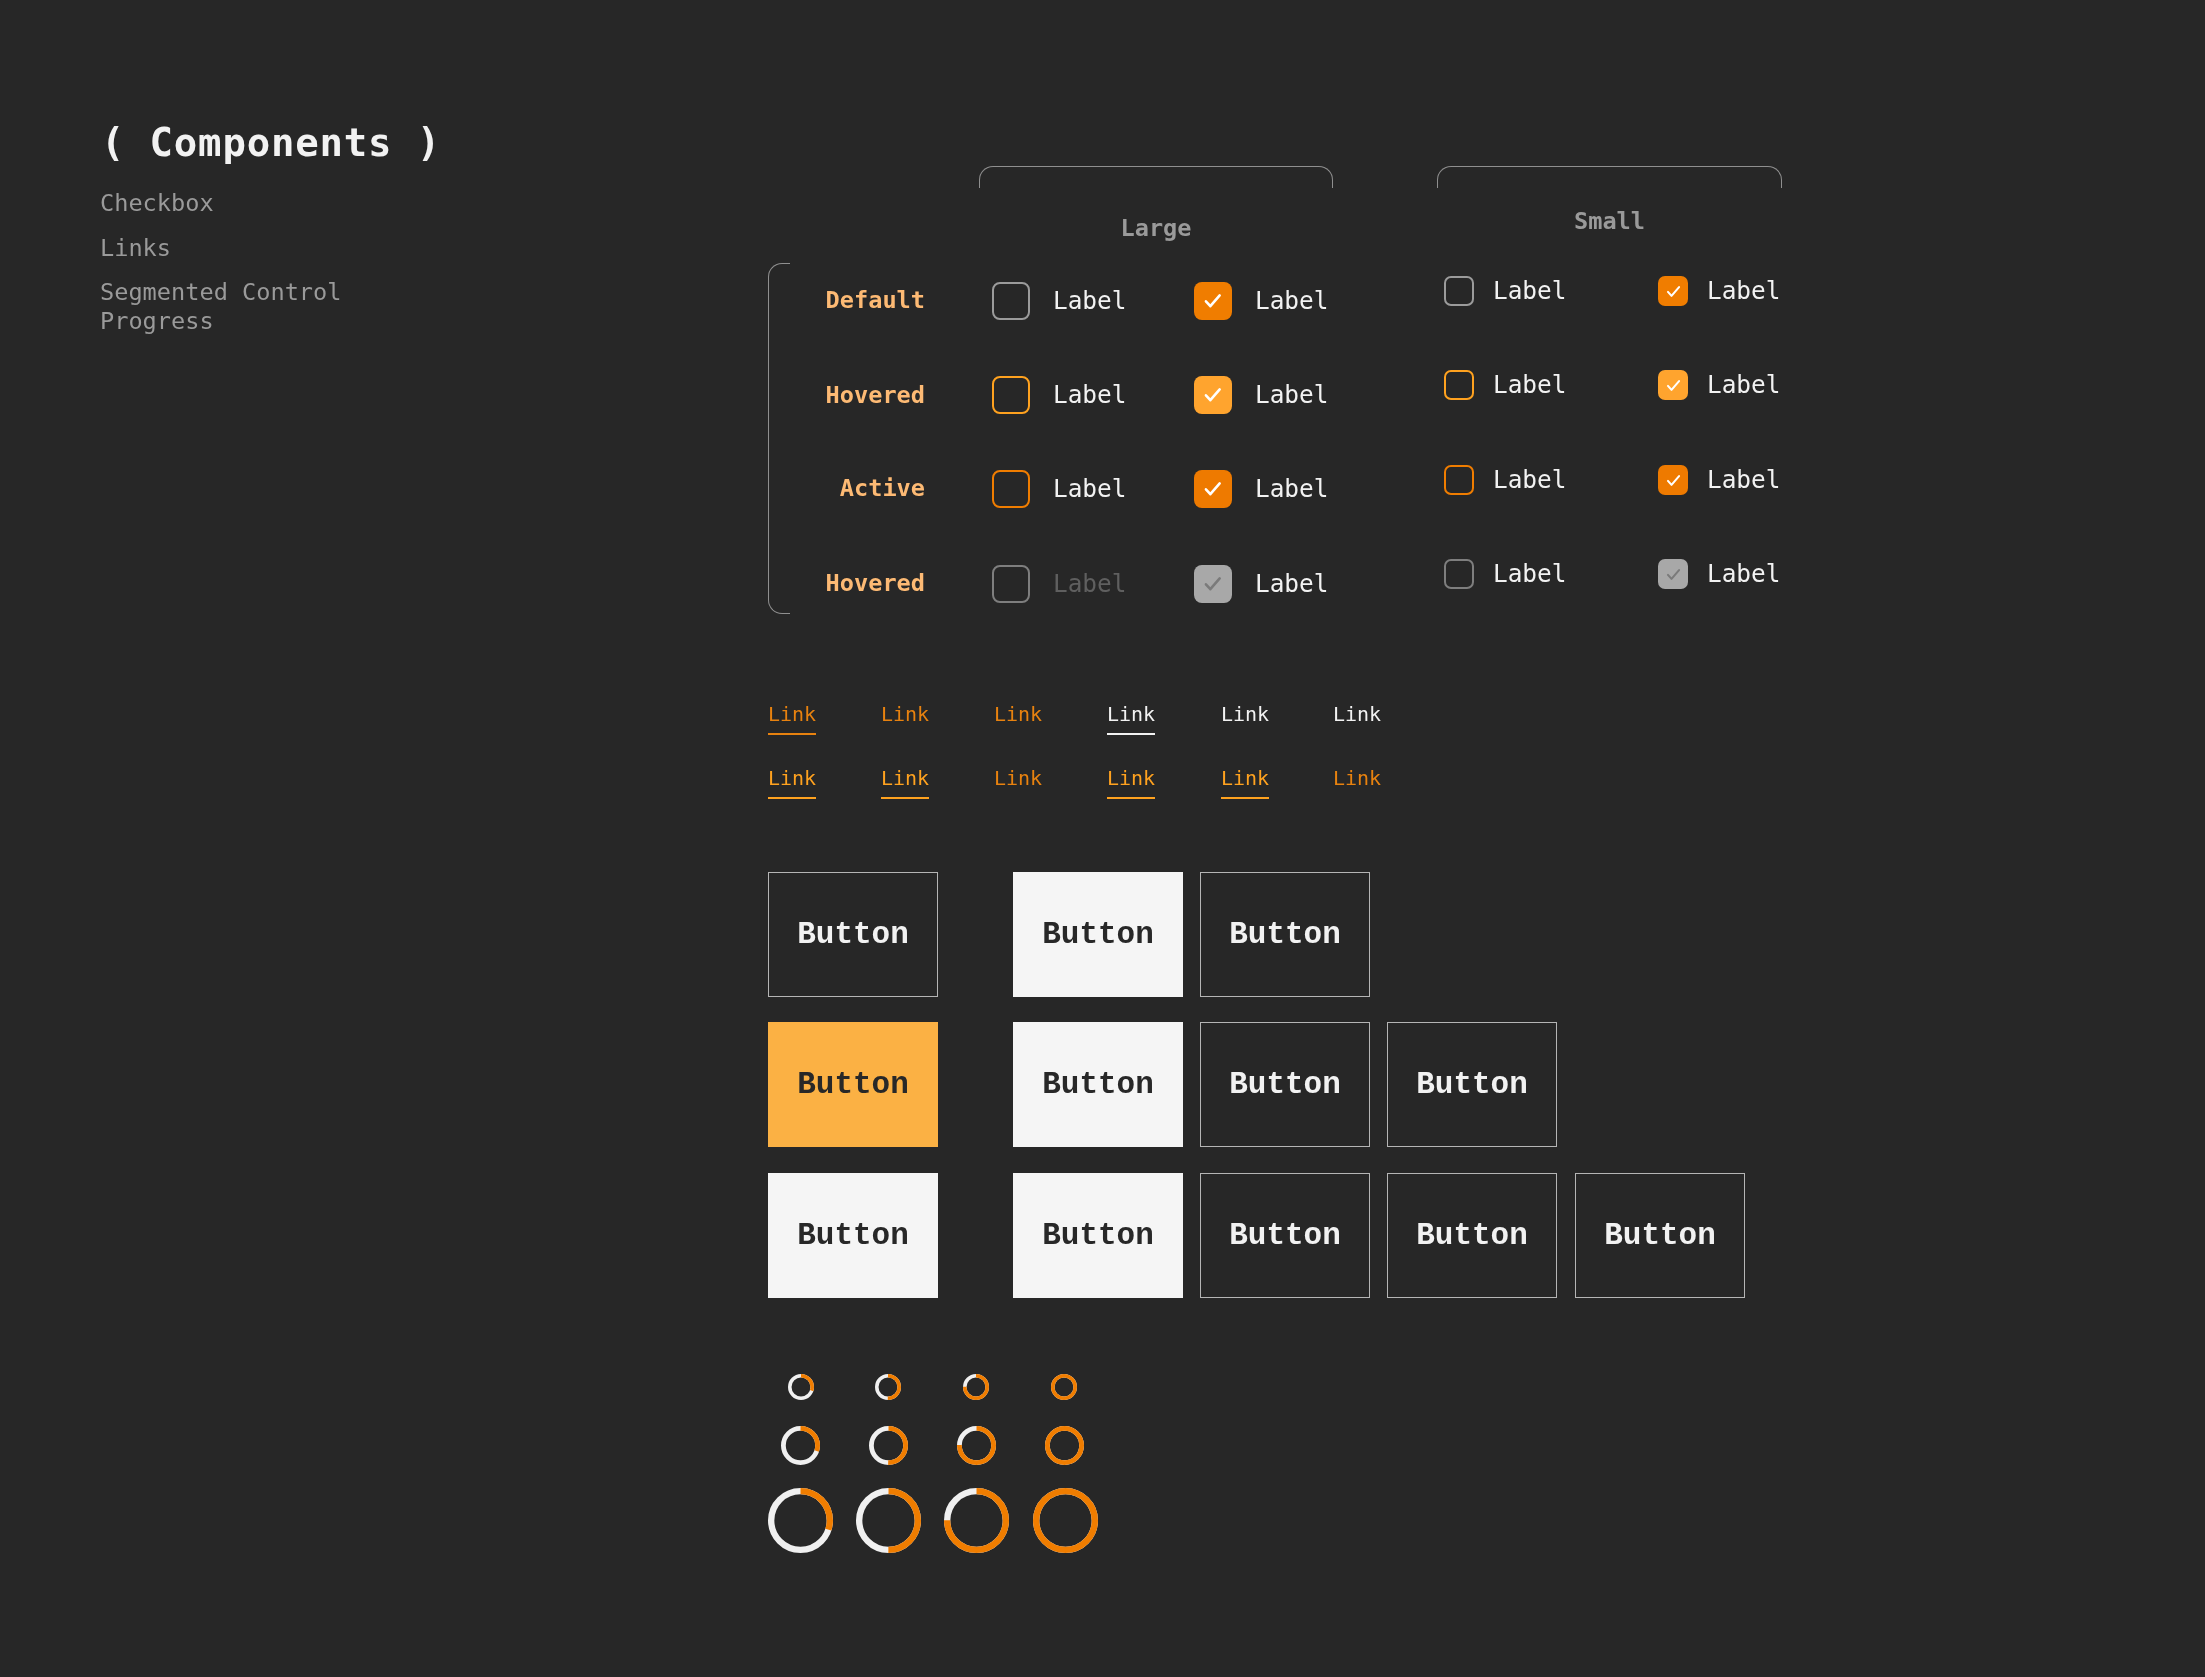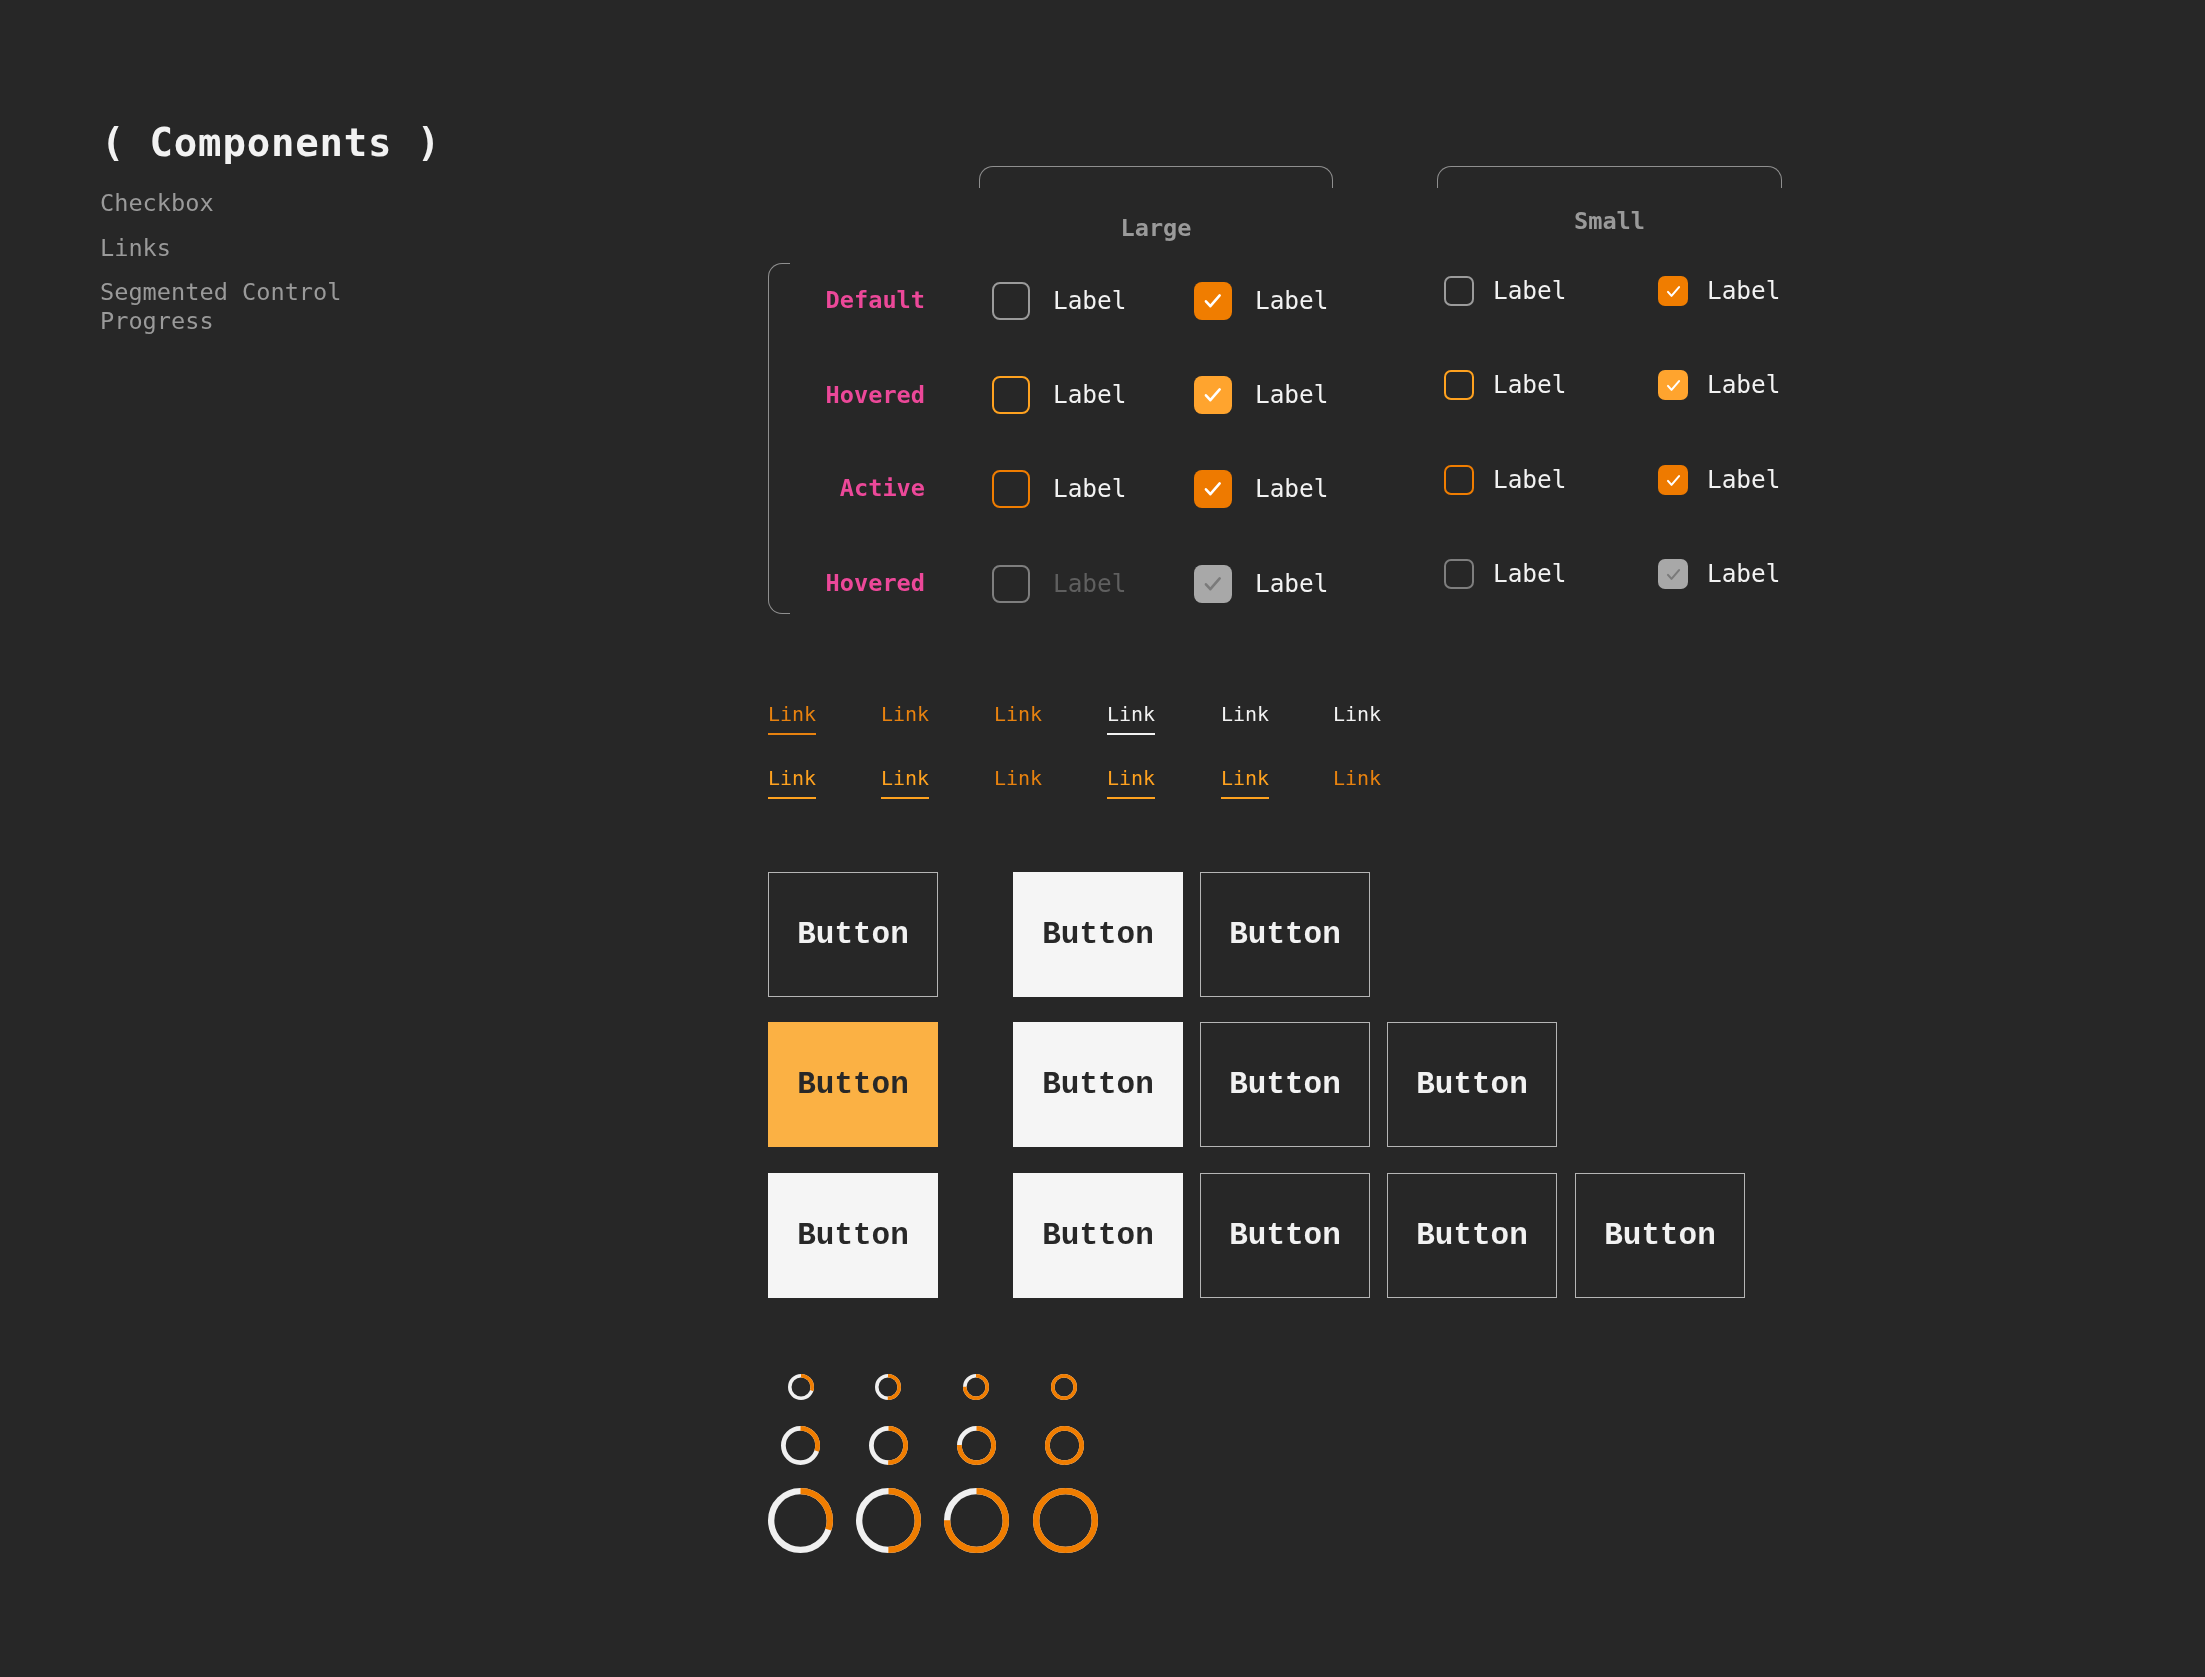--- a/index.html
+++ b/index.html
@@ -7,21 +7,21 @@
   #canvas{position:relative;width:2205px;height:1678px;background:#272727;}
 
   
   .page-title{position:absolute;left:101px;top:120px;font-size:39px;font-weight:700;color:#F2F2F2;letter-spacing:0.8px;white-space:pre;}
   .nav-item{position:absolute;left:100px;font-size:23.6px;color:#9A9A9A;cursor:pointer;white-space:pre;}
 
   
   .bracket-top{position:absolute;height:22px;border:1.6px solid #8F8F8F;border-bottom:none;border-radius:14px 14px 0 0;box-sizing:border-box;}
   .bracket-left{position:absolute;width:22px;border:1.6px solid #8F8F8F;border-right:none;border-radius:14px 0 0 14px;box-sizing:border-box;}
   .group-label{position:absolute;font-size:23.6px;font-weight:700;color:#9A9A9A;text-align:center;}
-  .row-label{position:absolute;width:228px;left:697px;text-align:right;font-size:23.6px;font-weight:700;color:#ec4899;line-height:31.5px;}
+  .row-label{position:absolute;width:228px;left:697px;text-align:right;font-size:23.6px;font-weight:700;color:#fdba74;line-height:31.5px;}
 
   
   .cb-cell{position:absolute;display:flex;align-items:center;}
   .cb-cell.lg{gap:23px;height:38px;}
   .cb-cell.sm{gap:19px;height:30px;}
   .cb{box-sizing:border-box;display:flex;align-items:center;justify-content:center;flex:none;cursor:pointer;}
   .cb.lg{width:38px;height:38px;border-radius:7.9px;}
   .cb.sm{width:30px;height:30px;border-radius:7px;}
   .cb.unchecked.v-default{border:2.4px solid #9B9B9B;}
   .cb.unchecked.v-hovered{border:2.4px solid #FFA21F;}

